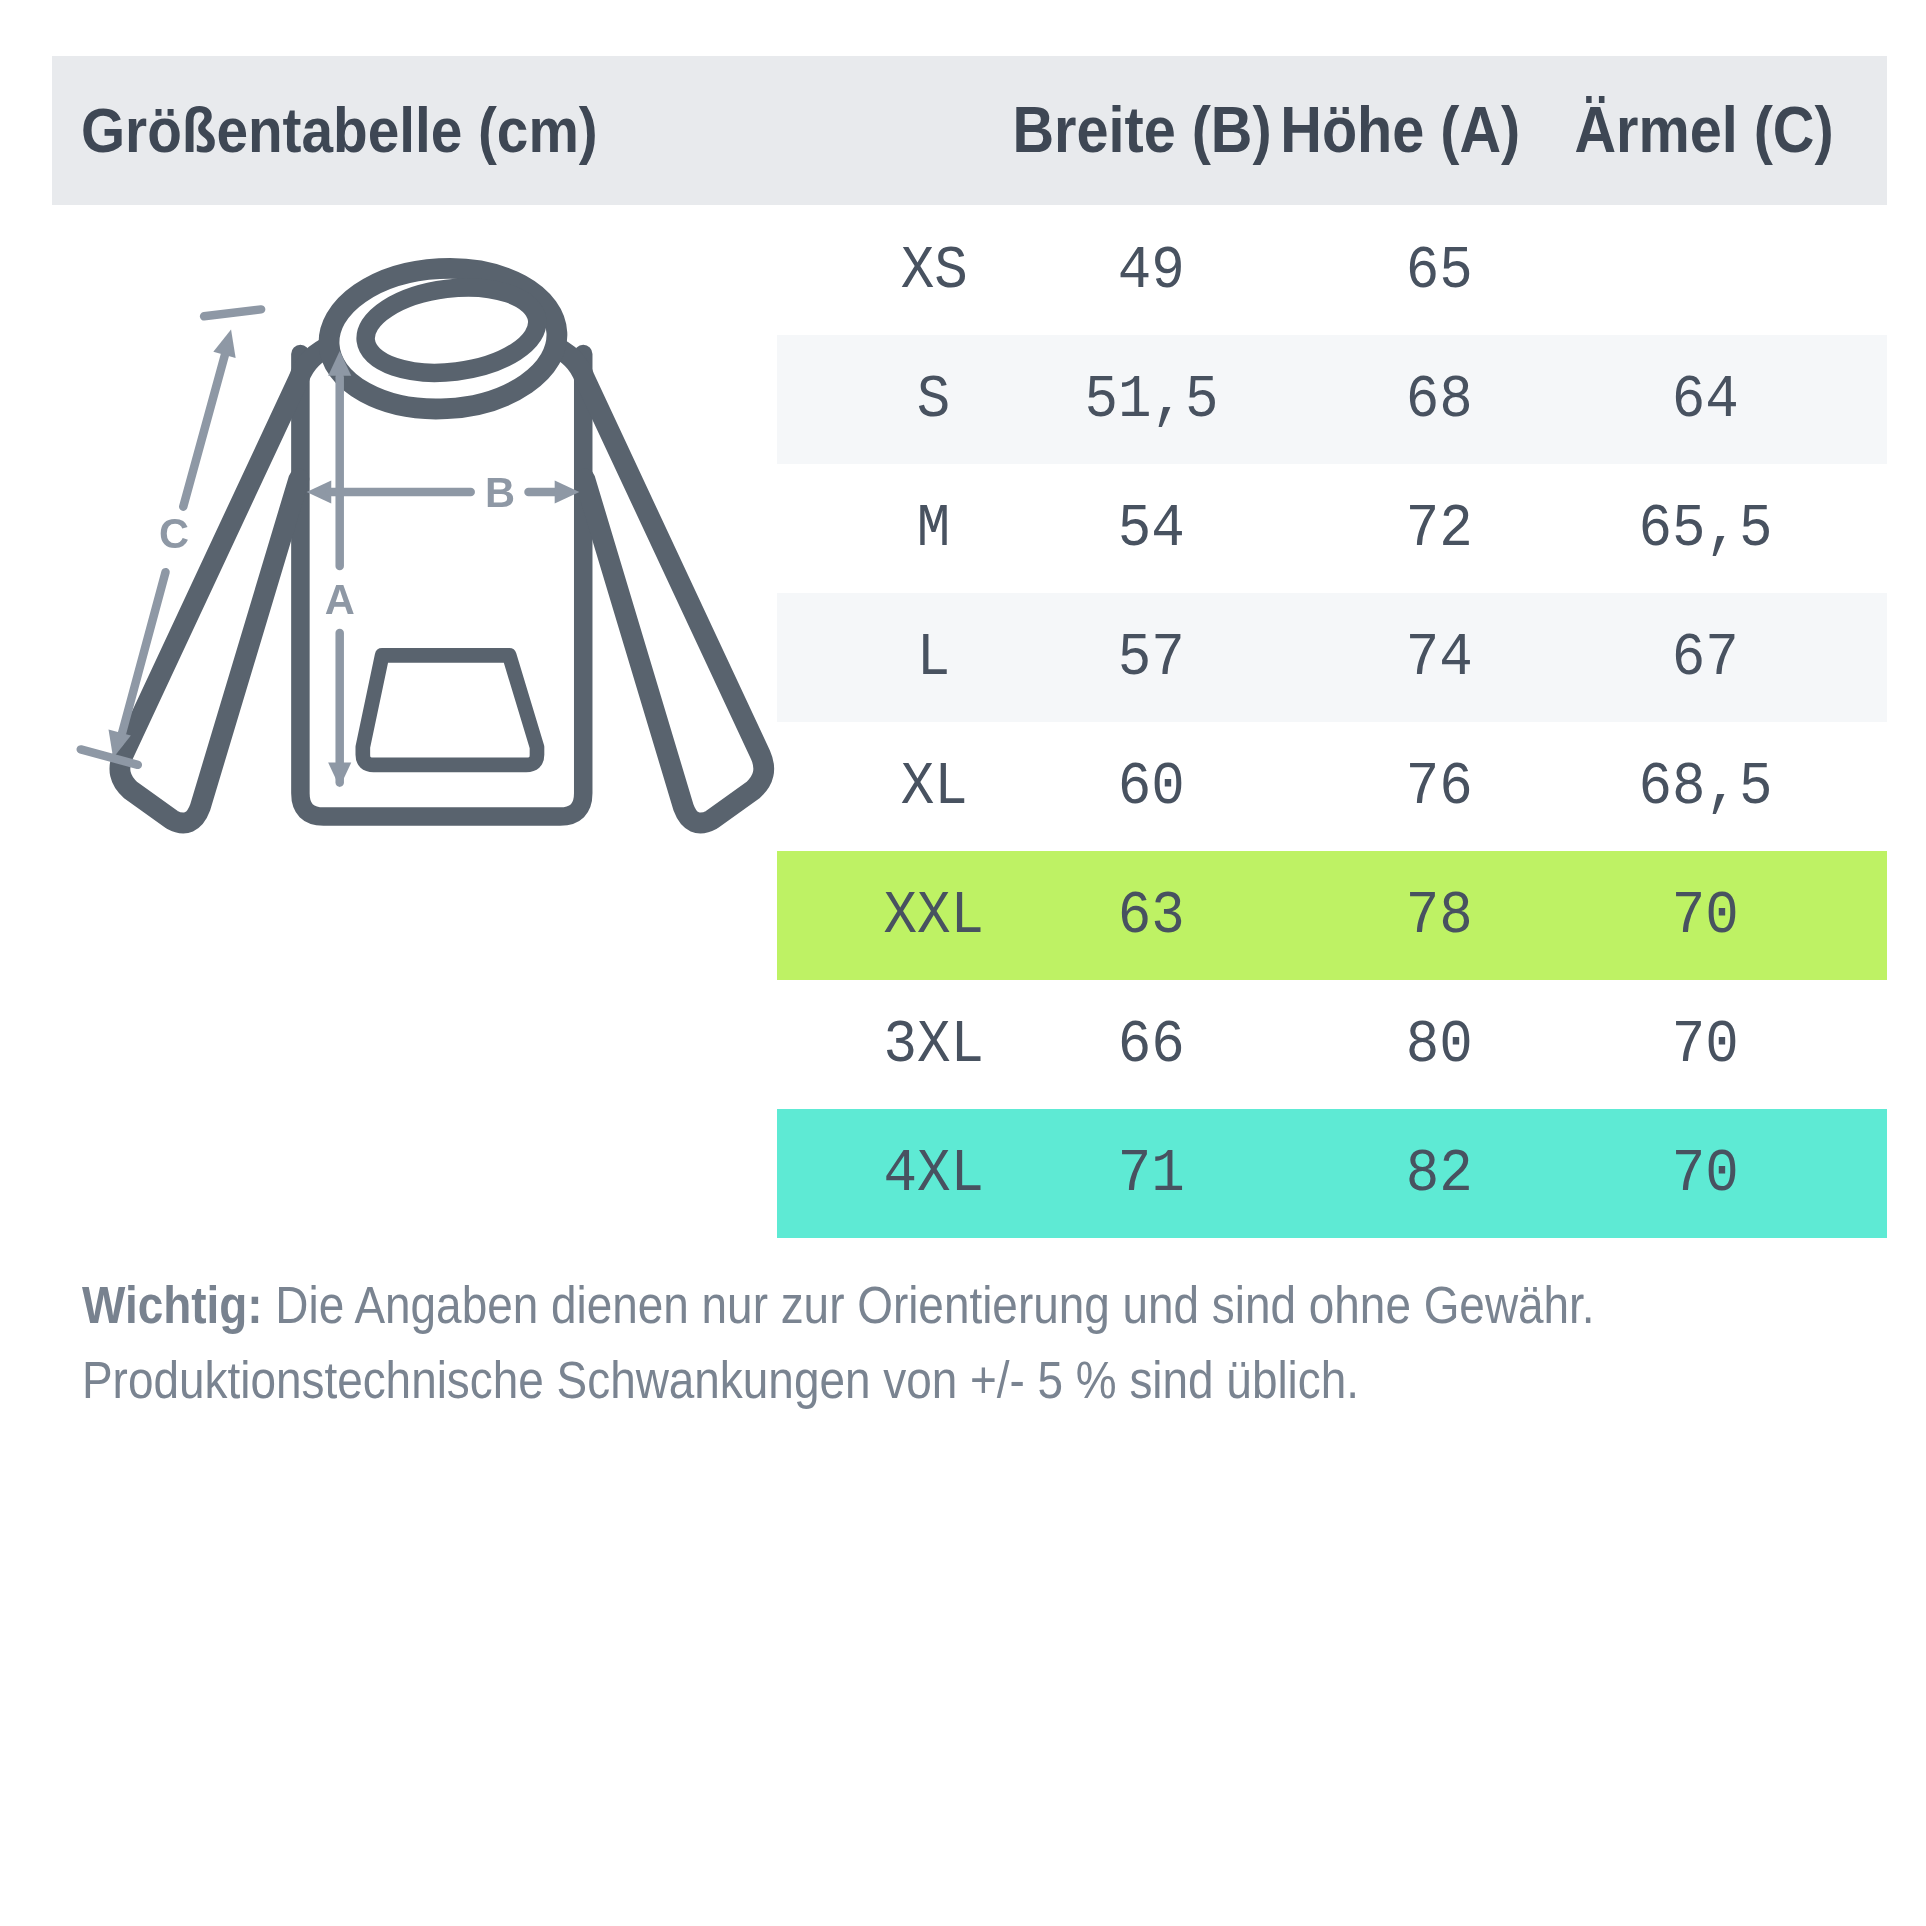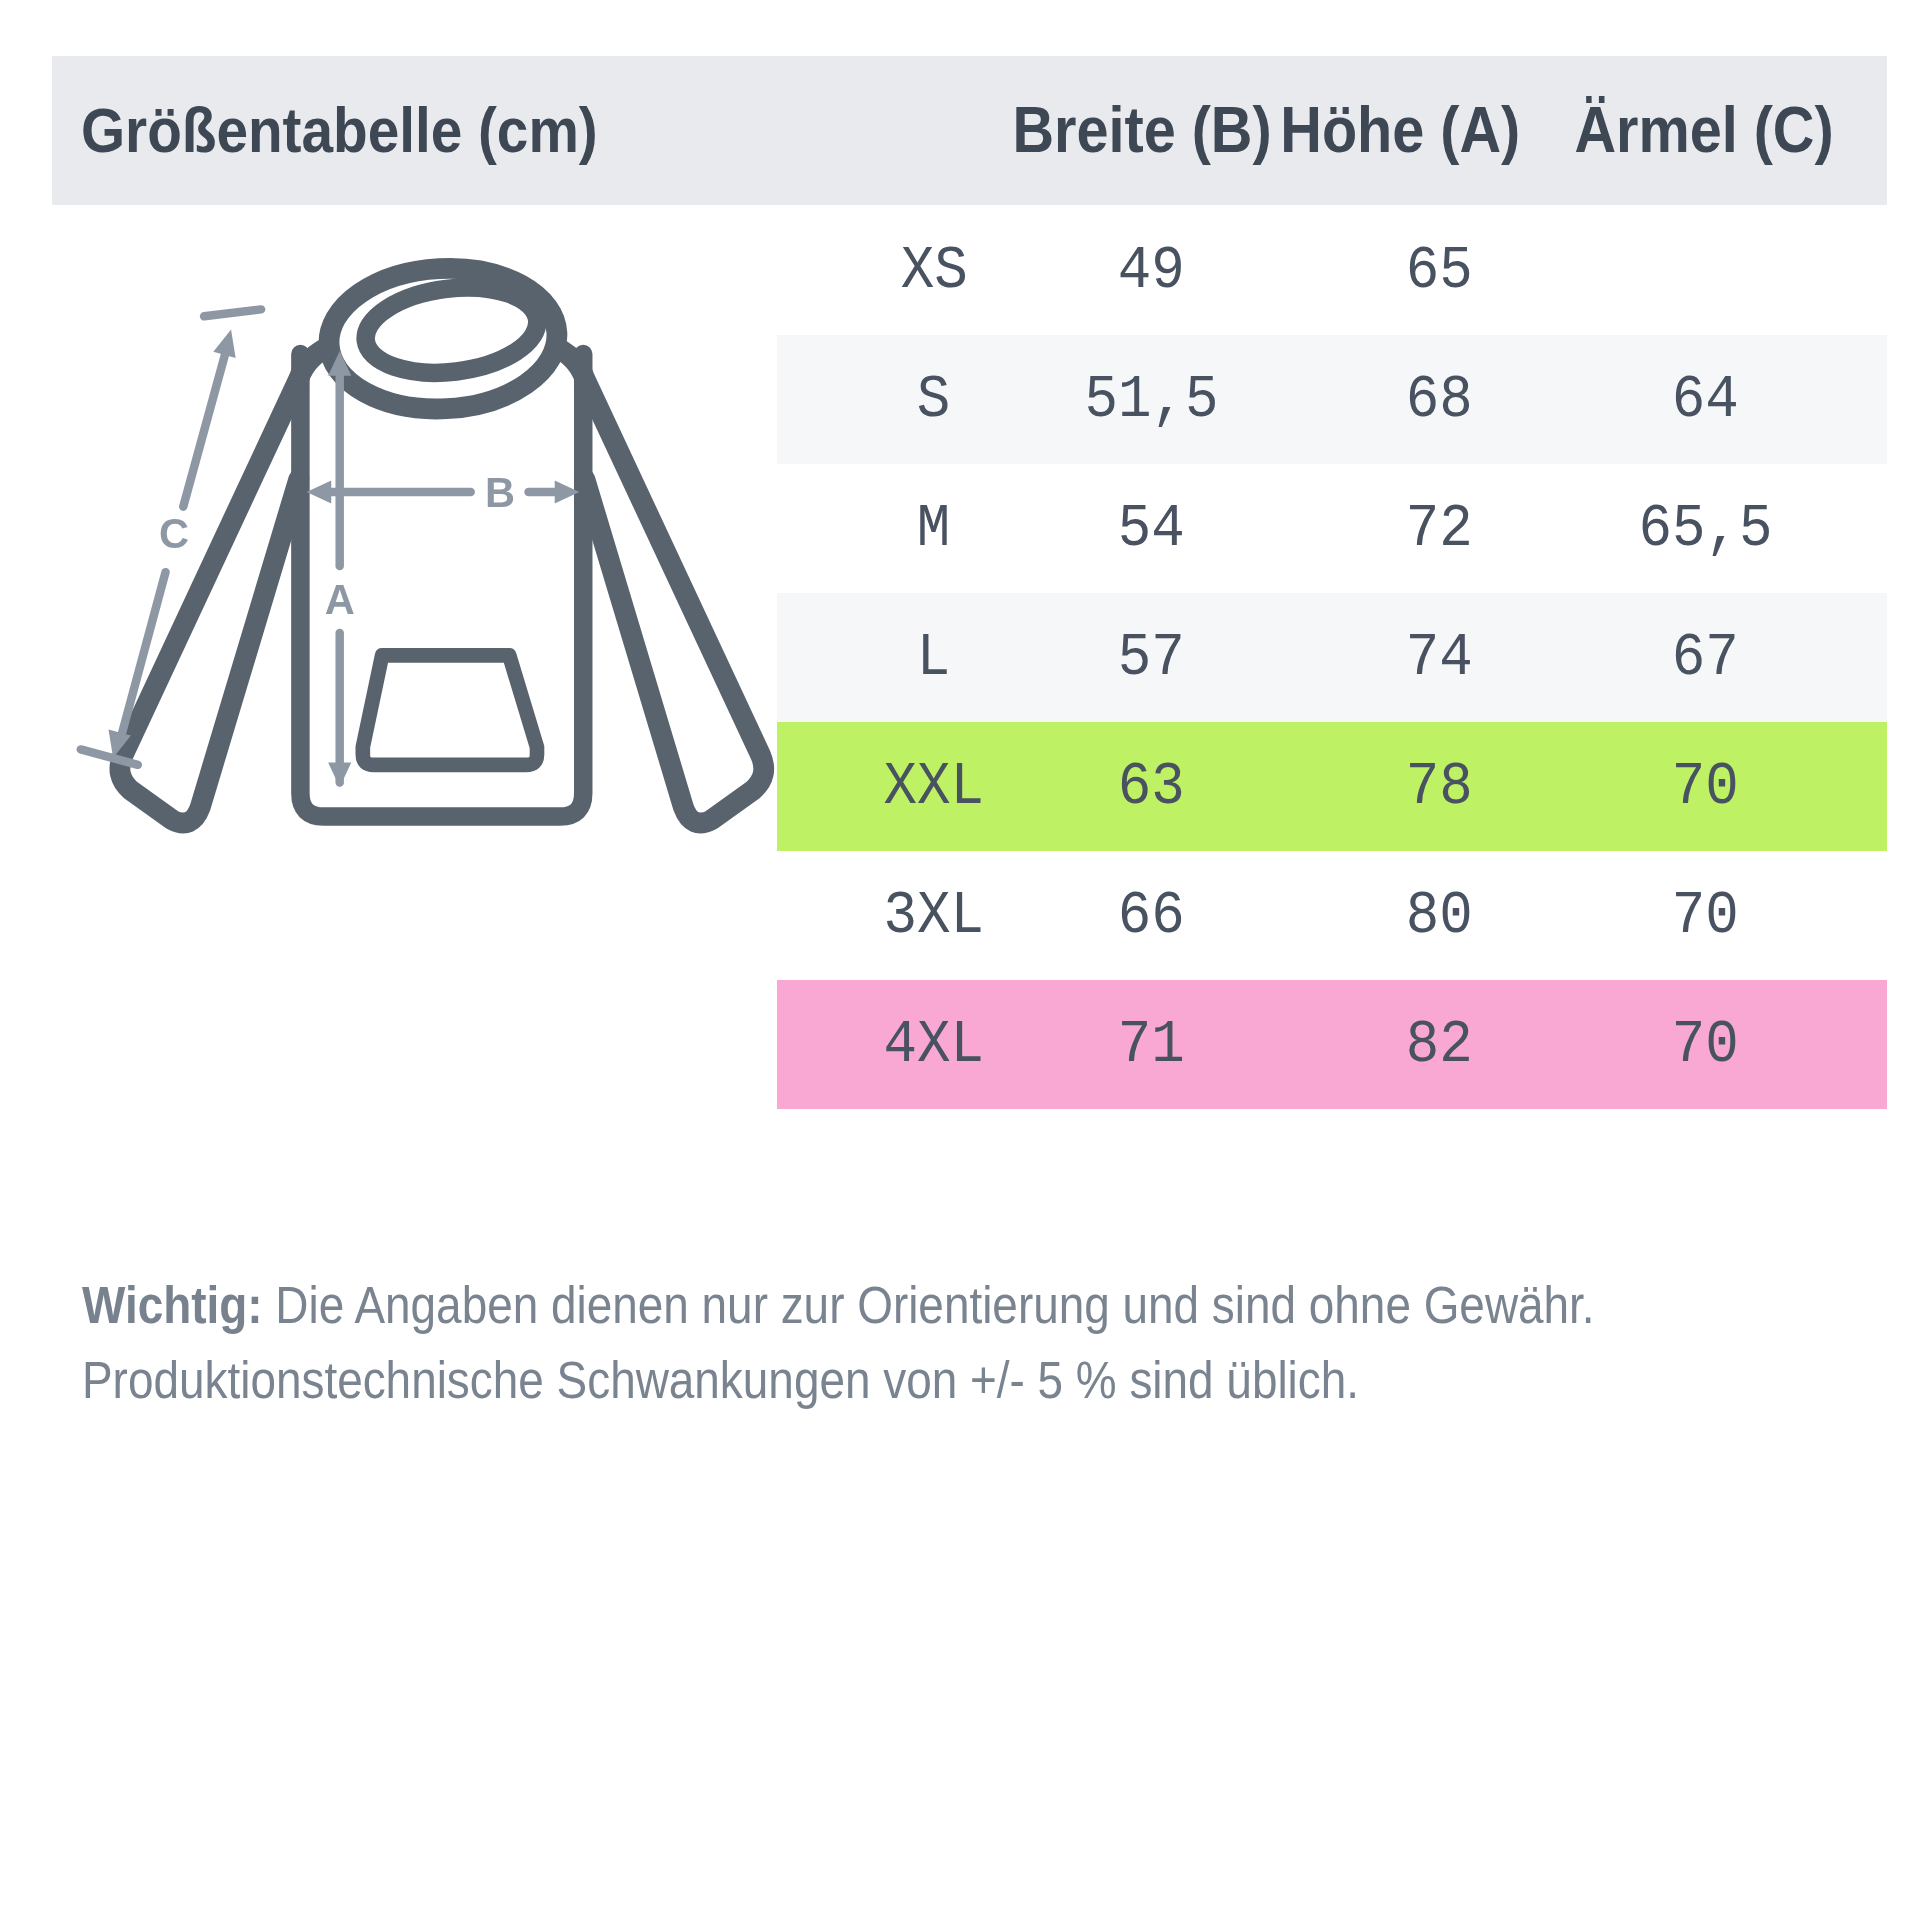--- a/index.html
+++ b/index.html
@@ -132,33 +132,39 @@
         <div class="scell c-b"><span class="cx">54</span></div>
         <div class="scell c-a"><span class="cx">72</span></div>
         <div class="scell c-c"><span class="cx">65,5</span></div>
       </div>
       <div class="srow stripe" style="background: rgb(245, 247, 249);">
         <div class="scell c-size"><span class="cx">L</span></div>
         <div class="scell c-b"><span class="cx">57</span></div>
         <div class="scell c-a"><span class="cx">74</span></div>
         <div class="scell c-c"><span class="cx">67</span></div>
       </div>
+      <div class="srow">
+        <div class="scell c-size"><span class="cx">XL</span></div>
+        <div class="scell c-b"><span class="cx">60</span></div>
+        <div class="scell c-a"><span class="cx">76</span></div>
+        <div class="scell c-c"><span class="cx">68,5</span></div>
+      </div>
       <div class="srow stripe" style="background: #bef264;">
         <div class="scell c-size"><span class="cx">XXL</span></div>
         <div class="scell c-b"><span class="cx">63</span></div>
         <div class="scell c-a"><span class="cx">78</span></div>
         <div class="scell c-c"><span class="cx">70</span></div>
       </div>
       <div class="srow">
         <div class="scell c-size"><span class="cx">3XL</span></div>
         <div class="scell c-b"><span class="cx">66</span></div>
         <div class="scell c-a"><span class="cx">80</span></div>
         <div class="scell c-c"><span class="cx">70</span></div>
       </div>
-      <div class="srow stripe" style="background: #f9a8d4;">
+      <div class="srow stripe" style="background: #5eead4;">
         <div class="scell c-size"><span class="cx">4XL</span></div>
         <div class="scell c-b"><span class="cx">71</span></div>
         <div class="scell c-a"><span class="cx">82</span></div>
         <div class="scell c-c"><span class="cx">70</span></div>
       </div>
     </div>
 
   <div class="note">
     <p><span class="cl"><b>Wichtig:</b>&nbsp;<span>Die Angaben dienen nur zur Orientierung und sind ohne Gewähr.</span></span></p>
     <p><span class="cl">Produktionstechnische Schwankungen von +/- 5 % sind üblich.</span></p>

